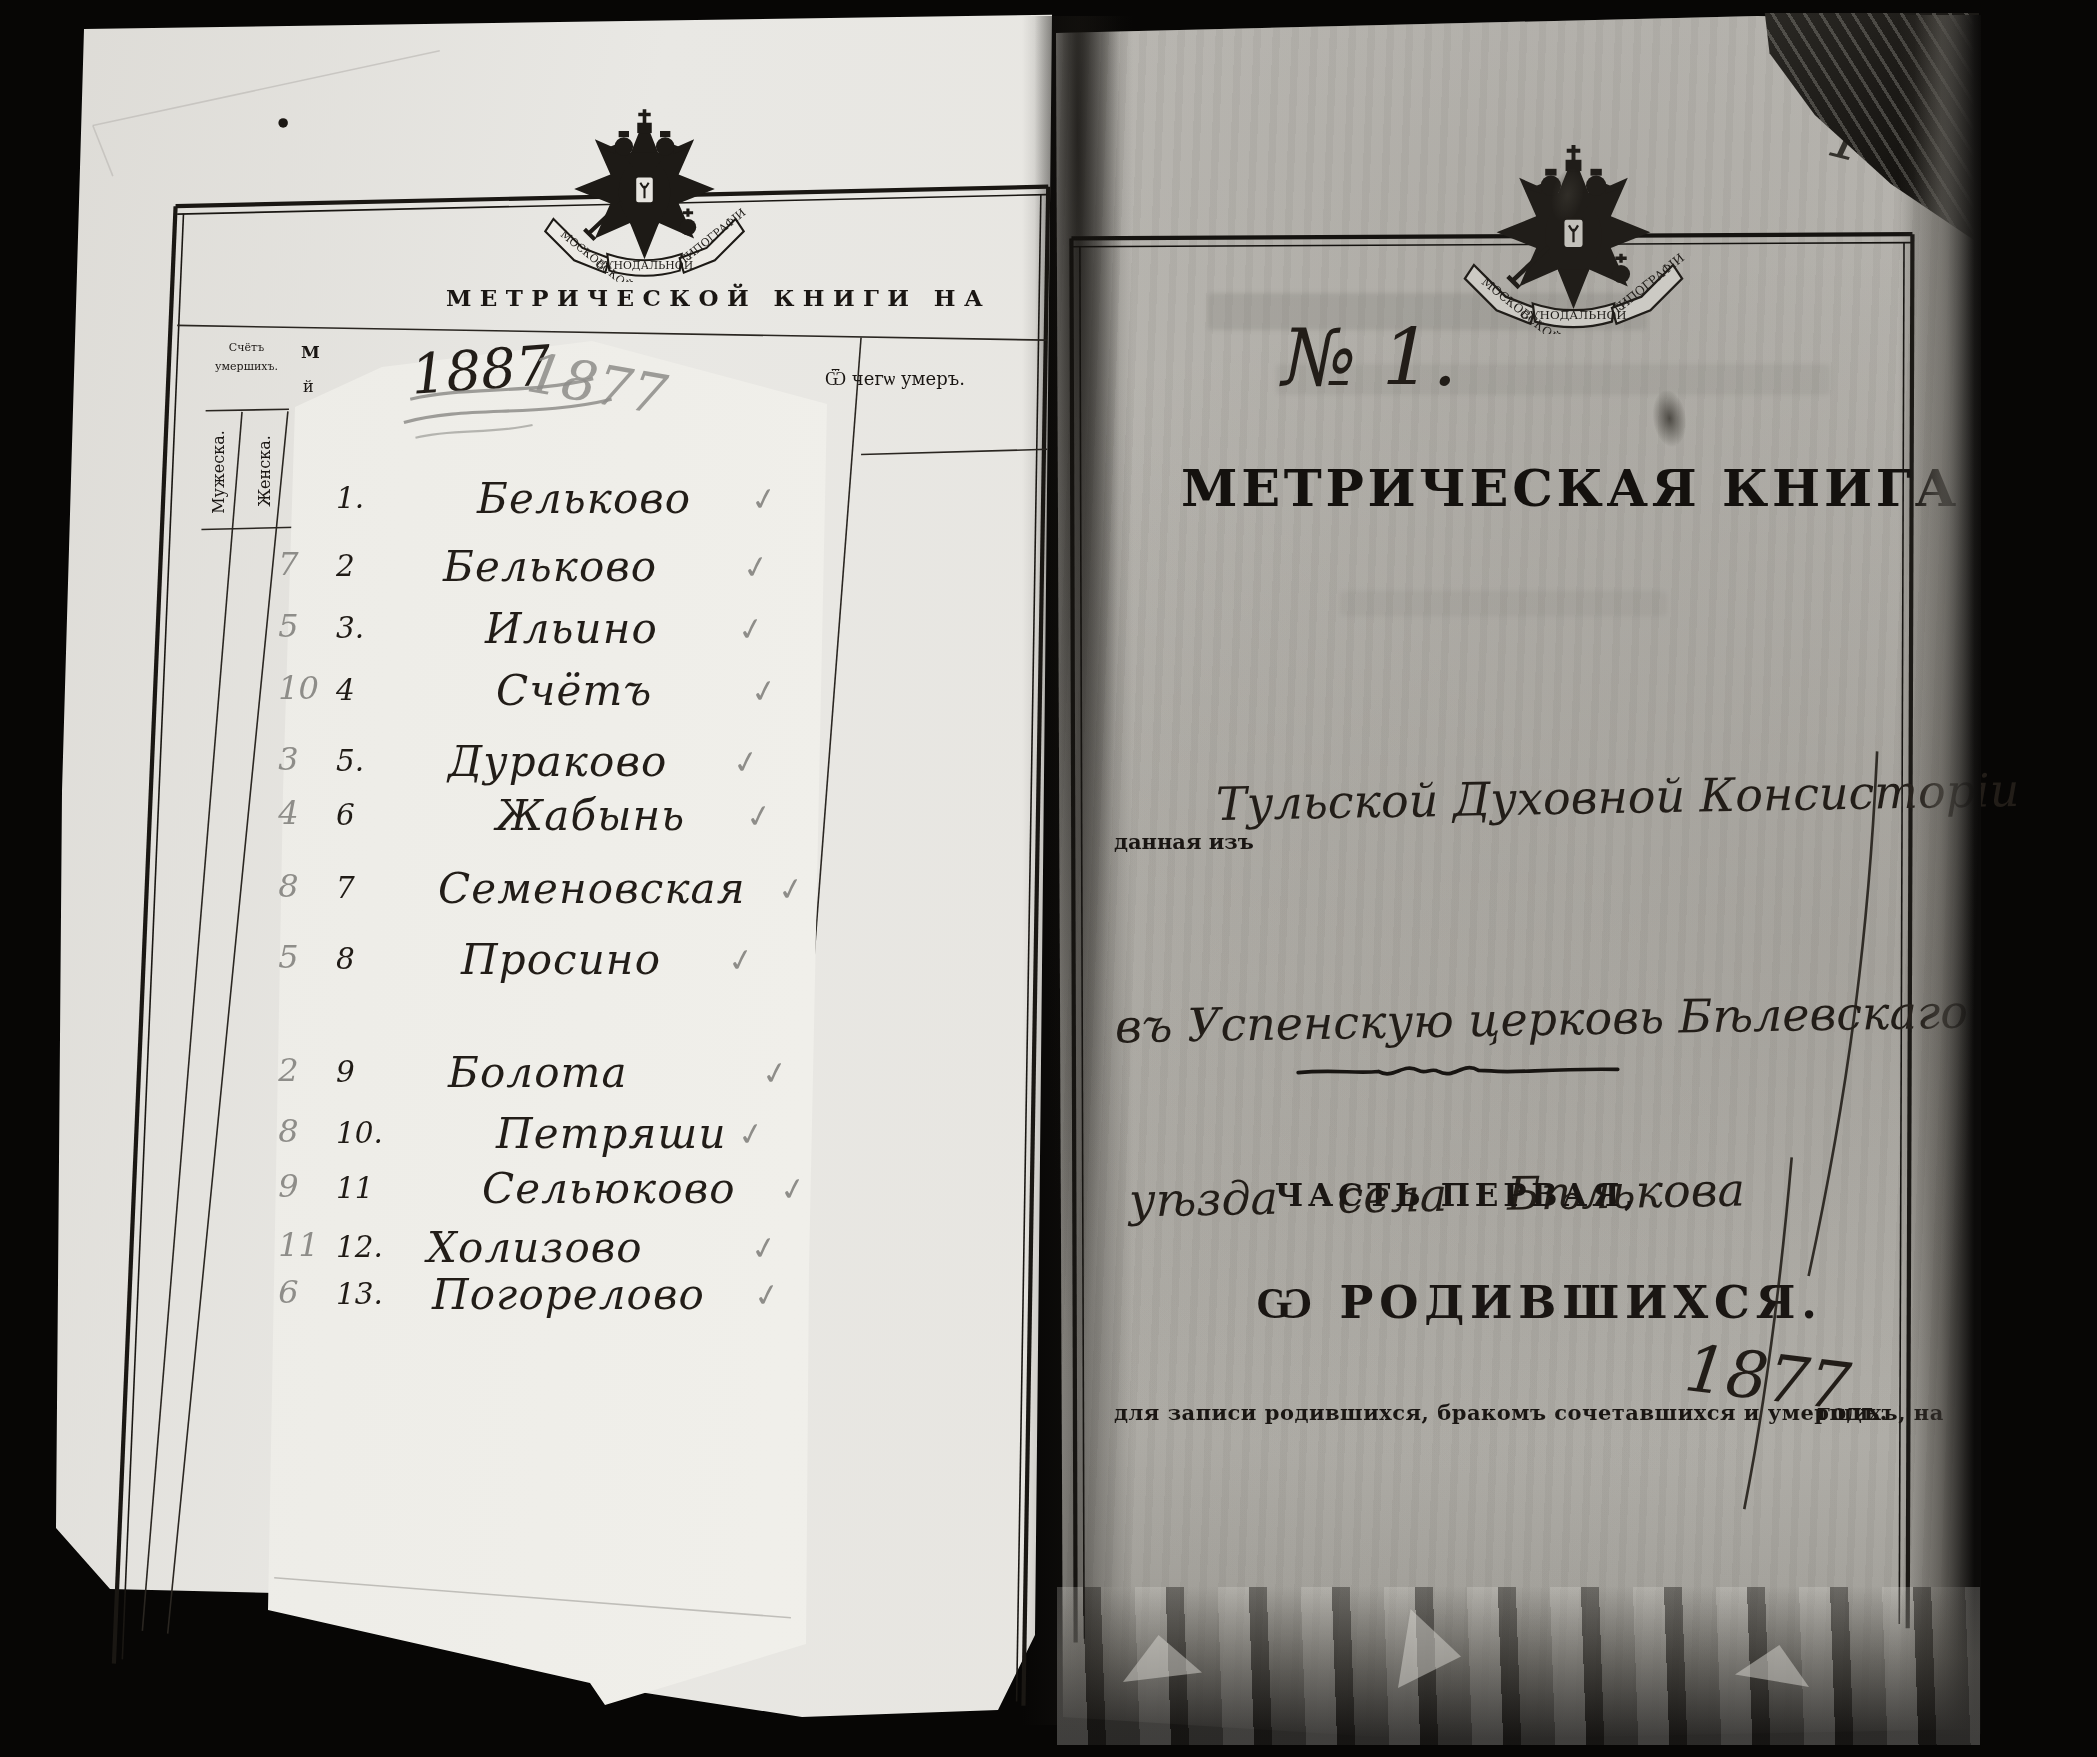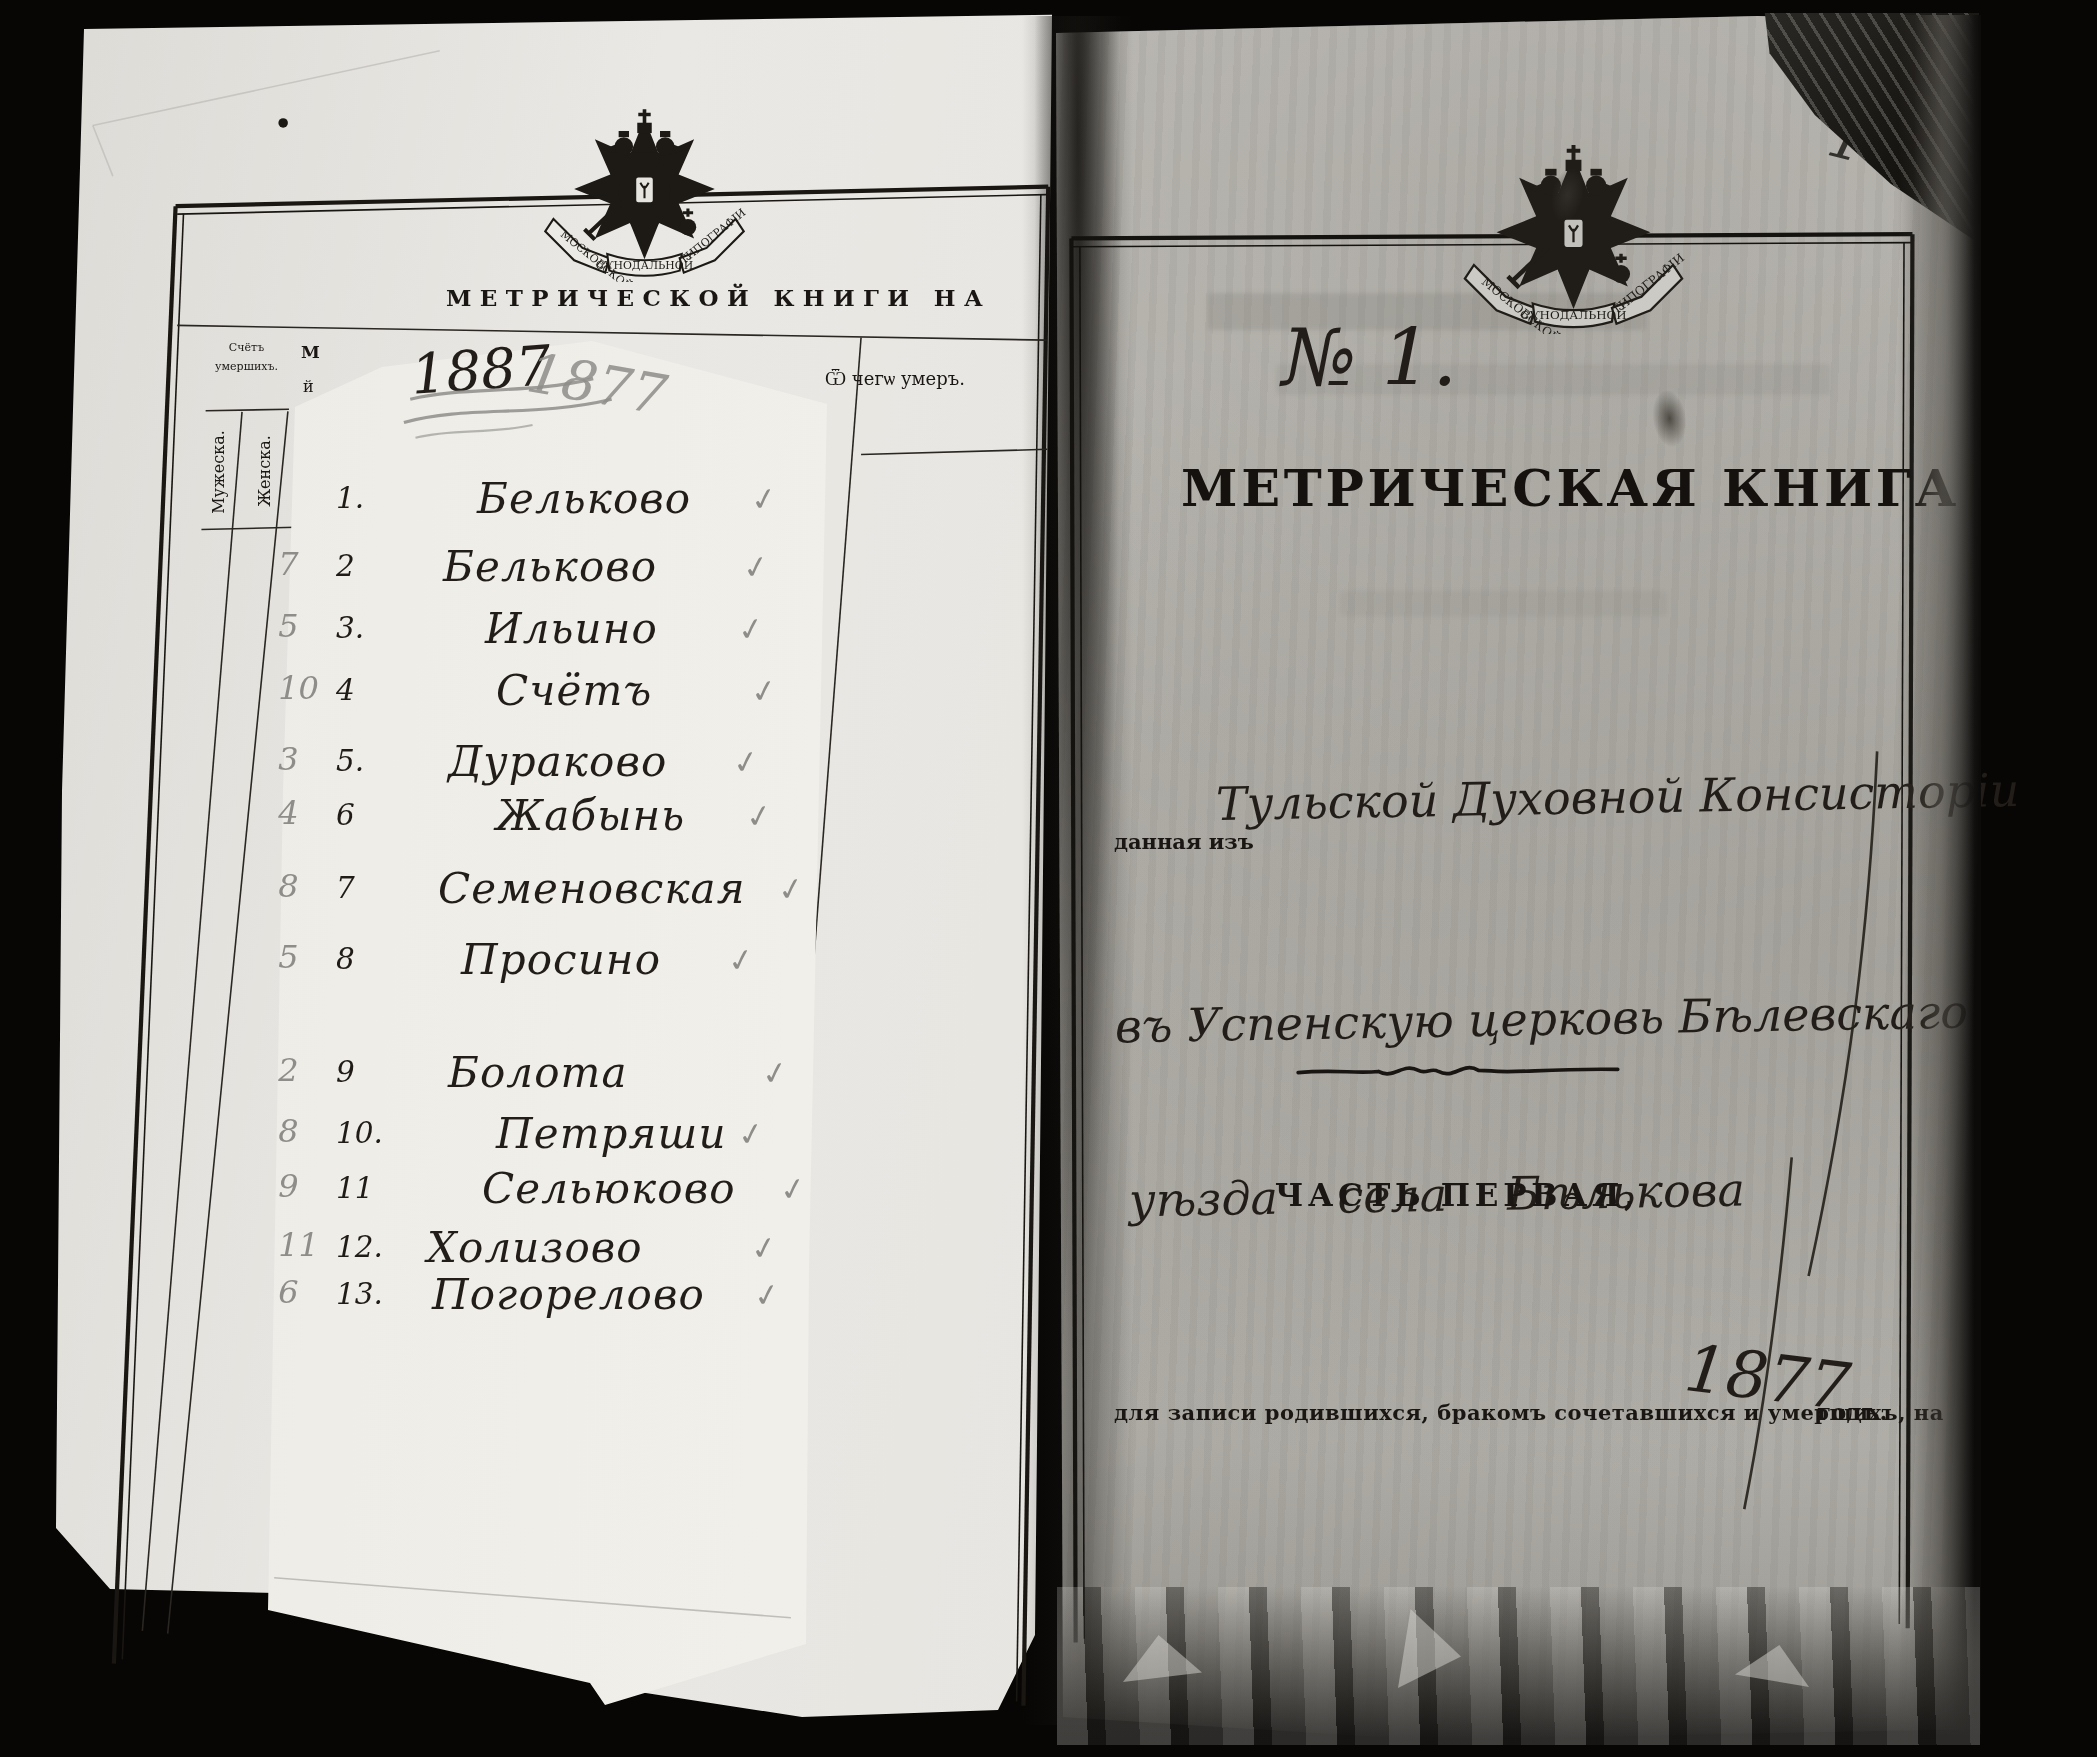--- a/index.html
+++ b/index.html
@@ -247,20 +247,21 @@
   <div class="t printed z3" style="left:1114px;top:829px;font-size:21px;font-weight:bold;">данная изъ</div>
   <div class="t hand z3" style="left:1216px;top:770px;font-size:46px;transform:rotate(-1deg);">Тульской Духовной Консисторіи</div>
   <div class="t hand z3" style="left:1115px;top:992px;font-size:46px;transform:rotate(-1deg);">въ Успенскую церковь Бѣлевскаго</div>
   <div class="t hand z3" style="left:1129px;top:1168px;font-size:46px;word-spacing:45px;transform:rotate(-1deg);">уѣзда села Бѣлькова</div>
 
   <div class="t printed z3" style="left:1114px;top:1400px;font-size:21px;font-weight:bold;letter-spacing:0.5px;">для записи родившихся, бракомъ сочетавшихся и умершихъ, на</div>
   <div class="t hand z3" style="left:1685px;top:1340px;font-size:65px;transform:rotate(7deg);">1877</div>
   <div class="t printed z3" style="left:1817px;top:1398px;font-size:23px;font-weight:bold;">годъ.</div>
 
   <div class="t printed z3" style="left:1275px;top:1177px;font-size:31px;font-weight:bold;letter-spacing:4.7px;">ЧАСТЬ ПЕРВАЯ,</div>
+  <div class="t printed z3" style="left:1256px;top:1276px;font-size:45px;font-weight:bold;letter-spacing:5.8px;">Ѡ РОДИВШИХСЯ.</div>
 
   <svg class="abs layer z6" viewBox="0 0 3977 3332">
     <path d="M778,757 C880,732 1005,748 1125,718" stroke="#8e8d89" stroke-width="6" opacity=".85" fill="none"></path>
     <path d="M766,801 C885,768 1015,792 1160,757" stroke="#8e8d89" stroke-width="6" opacity=".85" fill="none"></path>
     <path d="M788,830 C860,812 930,824 1010,806" stroke="#8e8d89" stroke-width="4" opacity=".6" fill="none"></path>
     <path d="M3560,1425 C3545,1750 3510,2050 3430,2420" stroke="#241f1a" stroke-width="5" opacity=".9" fill="none"></path>
     <path d="M3398,2195 C3378,2420 3352,2640 3308,2862" stroke="#241f1a" stroke-width="5" opacity=".9" fill="none"></path>
     <path d="M2462,2034 C2530,2028 2570,2036 2614,2032 C2644,2048 2660,2014 2690,2030 C2704,2038 2714,2024 2728,2032 C2758,2048 2774,2012 2804,2030 L2828,2031 C2876,2036 2930,2026 3068,2028" stroke="#181512" stroke-width="7" fill="none" stroke-linecap="round"></path>
     <path d="M520,2992 L1500,3068" stroke="rgba(120,118,112,.4)" stroke-width="3" fill="none"></path>
   </svg>

